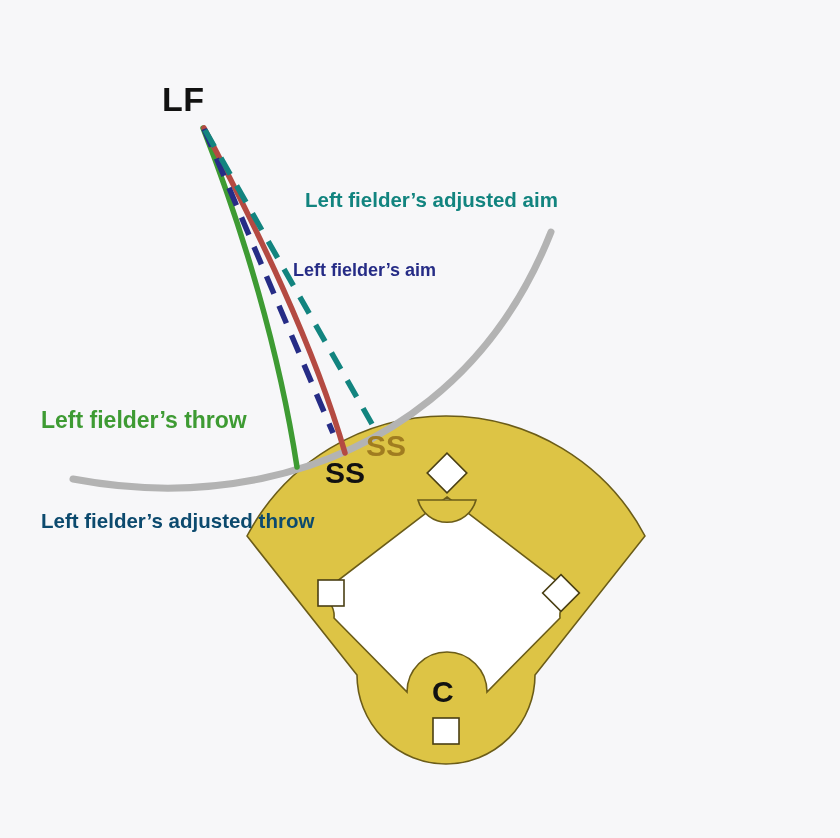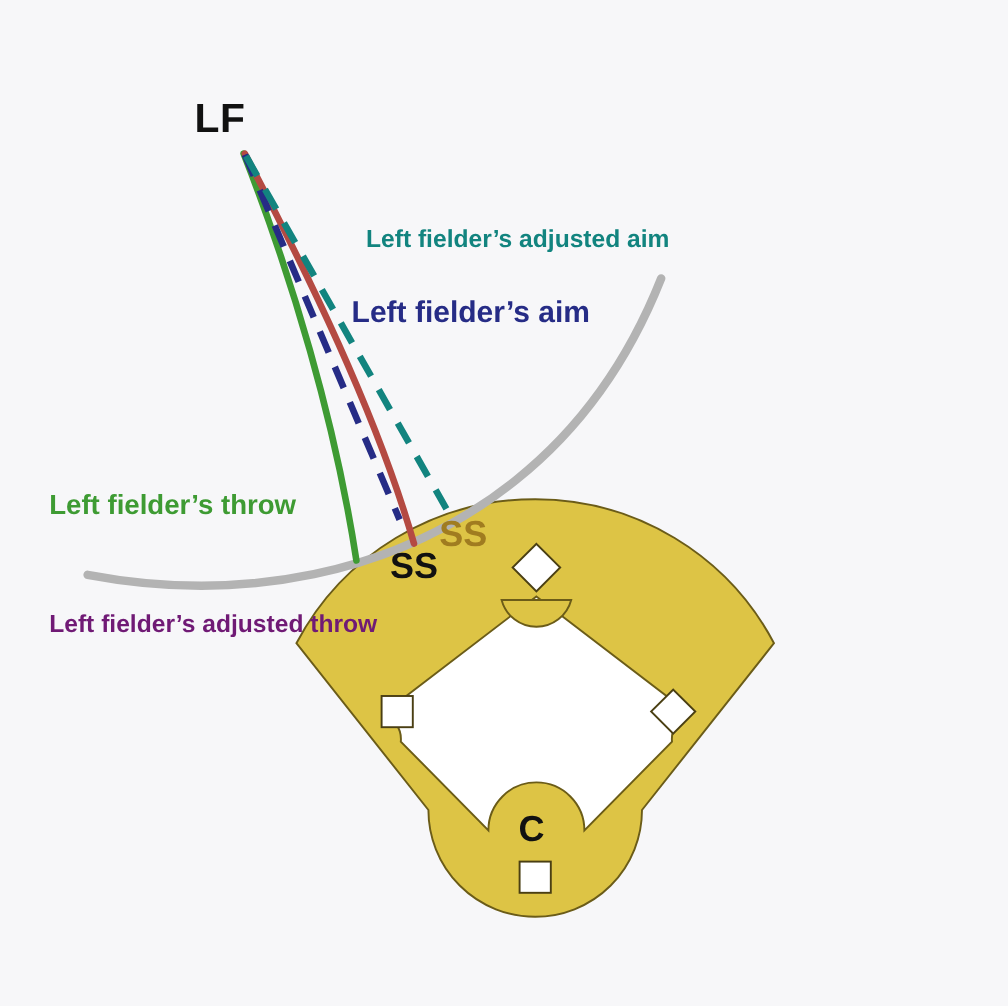--- a/index.html
+++ b/index.html
@@ -81,21 +81,21 @@
   </svg>
 
   <div class="lbl" id="lf-label" style="color: rgb(17, 17, 17);">LF</div>
 
   <div class="lbl" id="legend-adjusted-aim" style="color: rgb(18, 132, 127);">Left fielder’s adjusted aim</div>
 
   <div class="lbl" id="legend-aim" style="color: rgb(38, 44, 134);">Left fielder’s aim</div>
 
   <div class="lbl" id="legend-throw" style="color: rgb(62, 155, 51);">Left fielder’s throw</div>
 
-  <div class="lbl" id="legend-adjusted-throw" style="color: #701a75; text-align: right;">Left fielder’s adjusted throw</div>
+  <div class="lbl" id="legend-adjusted-throw" style="color: #0c4a6e; text-align: right;">Left fielder’s adjusted throw</div>
 
   <div class="lbl" id="ss-adjusted-label" style="color: rgb(160, 124, 32);">SS</div>
 
   <div class="lbl" id="ss-actual-label" style="color: rgb(17, 17, 17);">SS</div>
 
   <div class="lbl" id="catcher-label" style="color: rgb(17, 17, 17);">C</div>
 
 </div>
 
 <style>
@@ -157,22 +157,22 @@
     position: absolute;
     left: 293px;
     top: 188px;
     font-size: 20.5px;
     color: #12847f;
     margin-left: 12px;
   }
   #legend-aim {
     position: absolute;
     left: 293px;
-    top: 246px;
-    font-size: 25px;
+    top: 260px;
+    font-size: 18px;
     color: #262c86;
   }
   #legend-throw {
     position: absolute;
     left: 41px;
     top: 407px;
     font-size: 23px;
     color: #3e9b33;
   }
   #legend-adjusted-throw {

